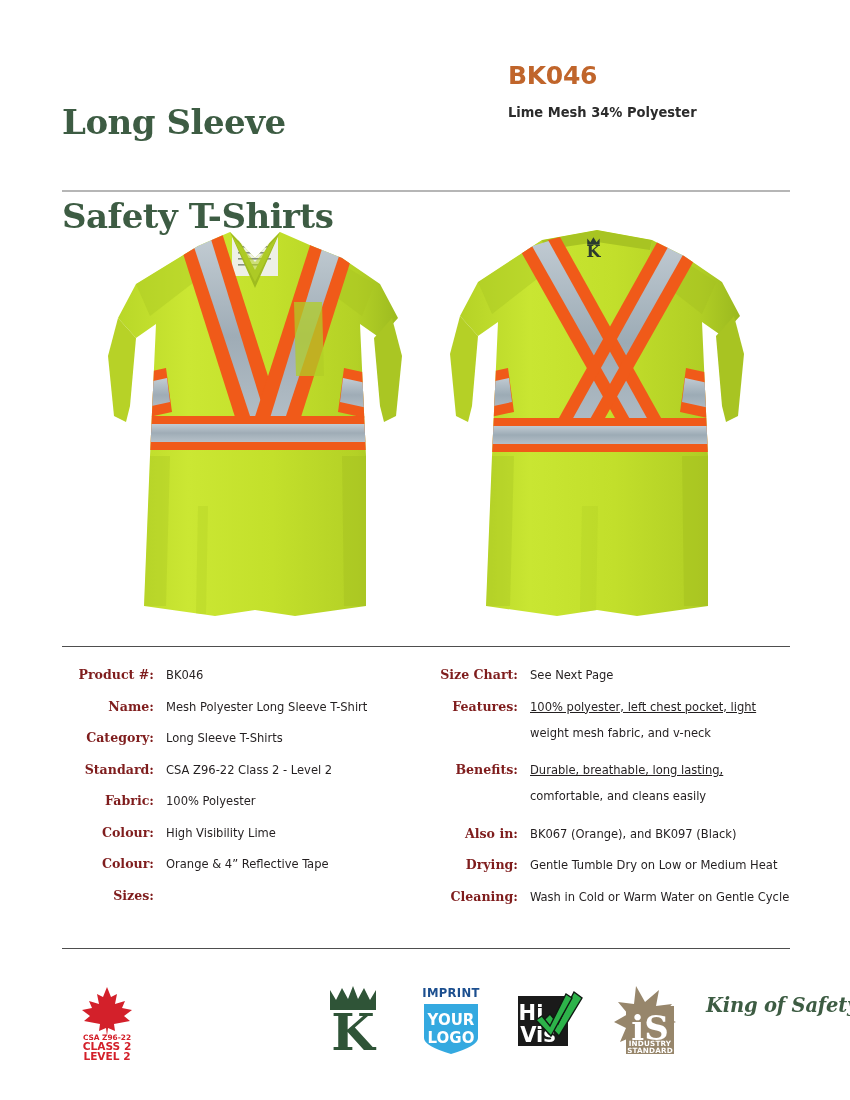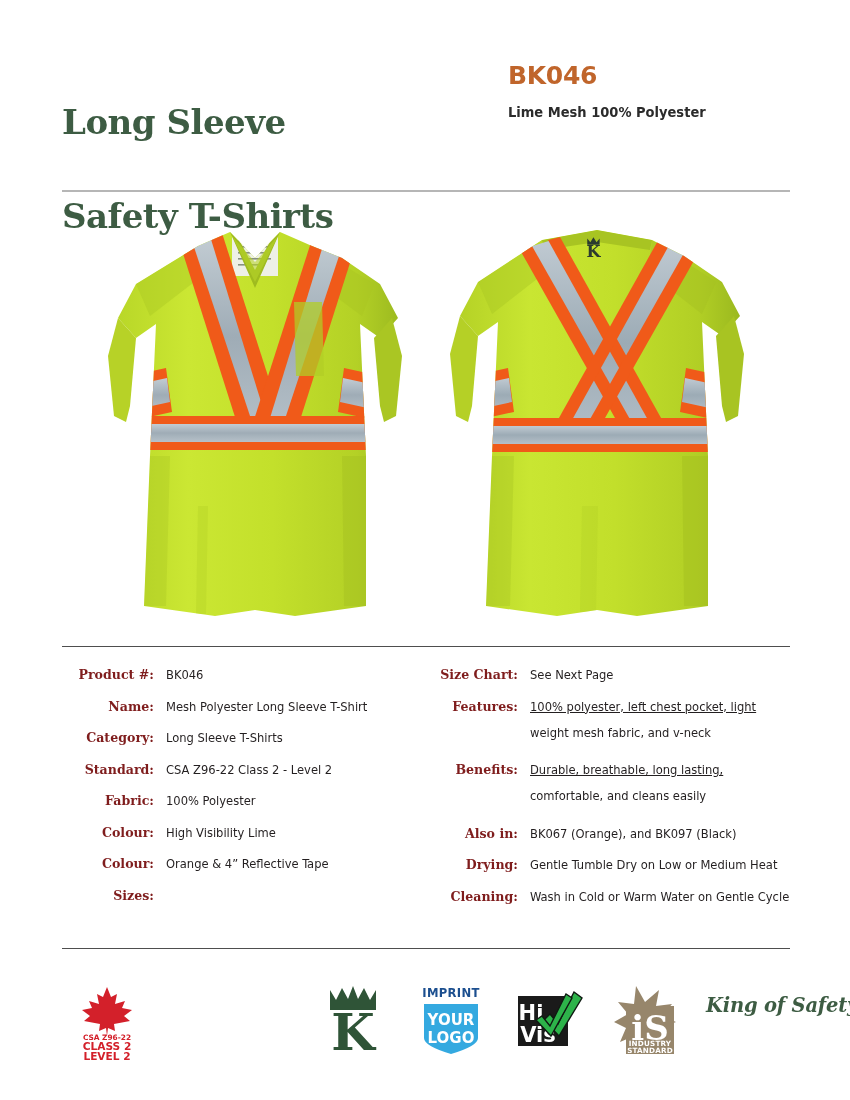--- a/index.html
+++ b/index.html
@@ -121,21 +121,21 @@
 <div class="page">
 
   <div class="header">
     <div class="title-block">
       <div class="title-line">Long Sleeve</div>
       <div class="title-line">Safety T-Shirts</div>
     </div>
     <div class="sku-block">
       <div class="sku">BK046</div>
       <div class="sku-desc">
-        <div>Lime Mesh 100% Polyester</div>
+        <div>Lime Mesh 34% Polyester</div>
       </div>
     </div>
   </div>
 
   <div class="rule rule-light" id="rule-top"></div>
 
   <div class="photos">
 
     <div class="photo front">
       <svg viewBox="0 0 350 425" xmlns="http://www.w3.org/2000/svg">

